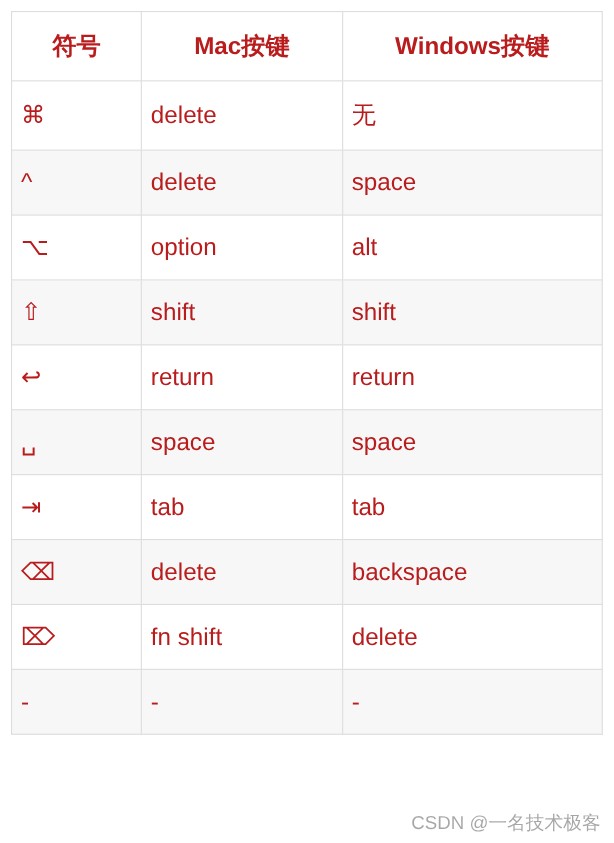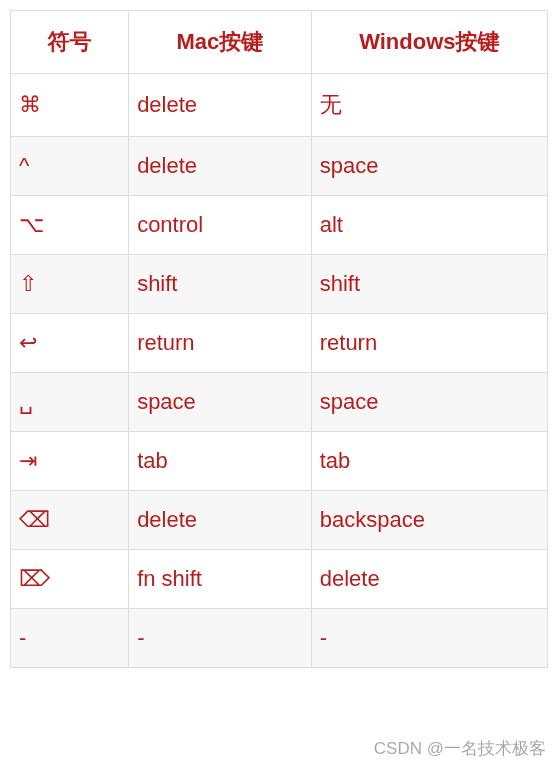--- a/index.html
+++ b/index.html
@@ -70,21 +70,21 @@
       <td>delete</td>
       <td>无</td>
     </tr>
     <tr>
       <td class="symbol-cell">^</td>
       <td>delete</td>
       <td>space</td>
     </tr>
     <tr>
       <td class="symbol-cell">⌥</td>
-      <td>control</td>
+      <td>option</td>
       <td>alt</td>
     </tr>
     <tr>
       <td class="symbol-cell">⇧</td>
       <td>shift</td>
       <td>shift</td>
     </tr>
     <tr>
       <td class="symbol-cell">↩</td>
       <td>return</td>

